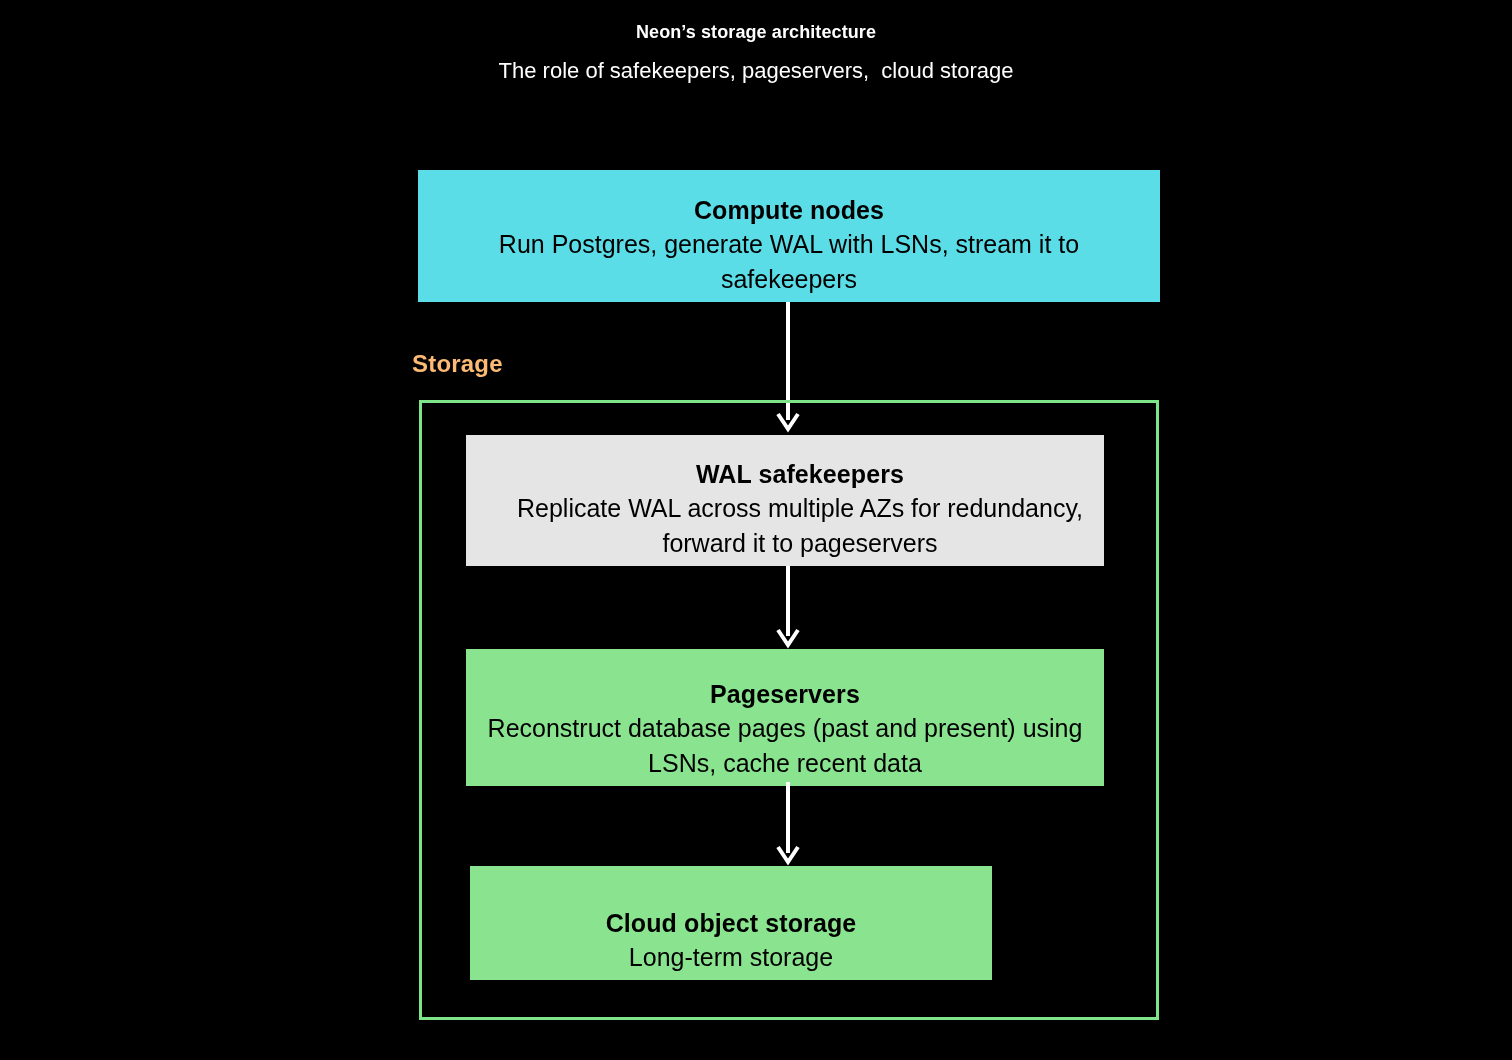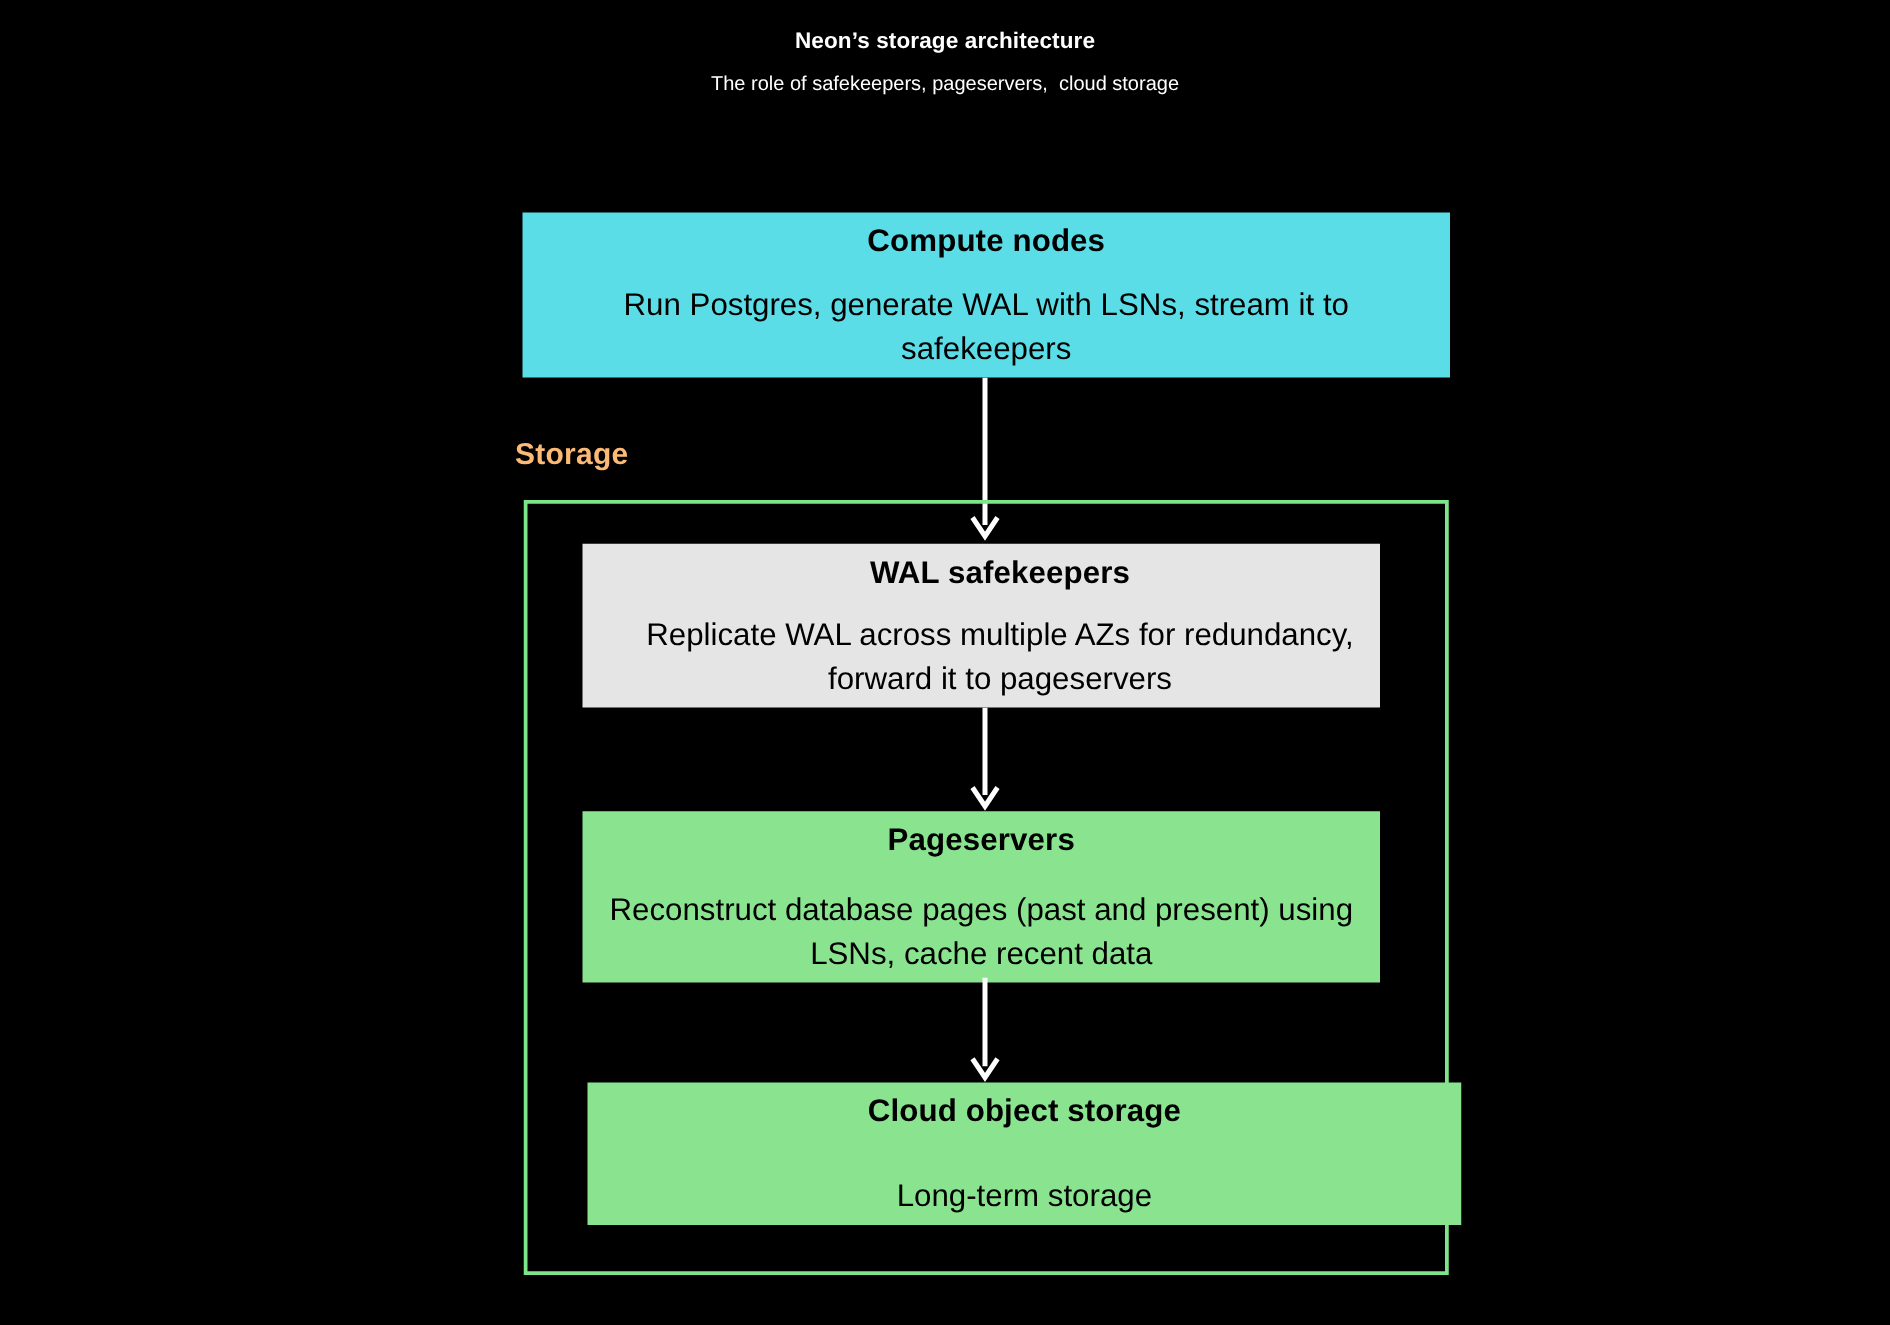--- a/index.html
+++ b/index.html
@@ -28,35 +28,35 @@
   .header .title {
     color: #ffffff;
     font-size: 18px;
     font-weight: 700;
     letter-spacing: 0.1px;
     line-height: 1.2;
     margin: 0;
   }
   .header .subtitle {
     color: #ffffff;
-    font-size: 16px;
+    font-size: 22px;
     font-weight: 400;
     line-height: 1.2;
     margin: 14px 0 0 0;
     white-space: pre;
   }
 
   
   .node {
     position: absolute;
     box-sizing: border-box;
     display: flex;
     flex-direction: column;
     align-items: center;
-    justify-content: space-between;
+    justify-content: flex-end;
     text-align: center;
     color: #000000;
     padding: 6px 14px;
   }
   .node .node-title {
     font-size: 25px;
     font-weight: 700;
     line-height: 1.36;
     letter-spacing: 0.1px;
   }
@@ -86,21 +86,21 @@
   #pageservers-box {
     left: 466px;
     top: 649px;
     width: 638px;
     height: 137px;
     background: #8AE48F;
   }
   #cloud-object-storage-box {
     left: 470px;
     top: 866px;
-    width: 699px;
+    width: 522px;
     height: 114px;
     background: #8AE48F;
   }
 
   
   #storage-group-label {
     position: absolute;
     left: 412px;
     top: 350px;
     color: #fdba74;

